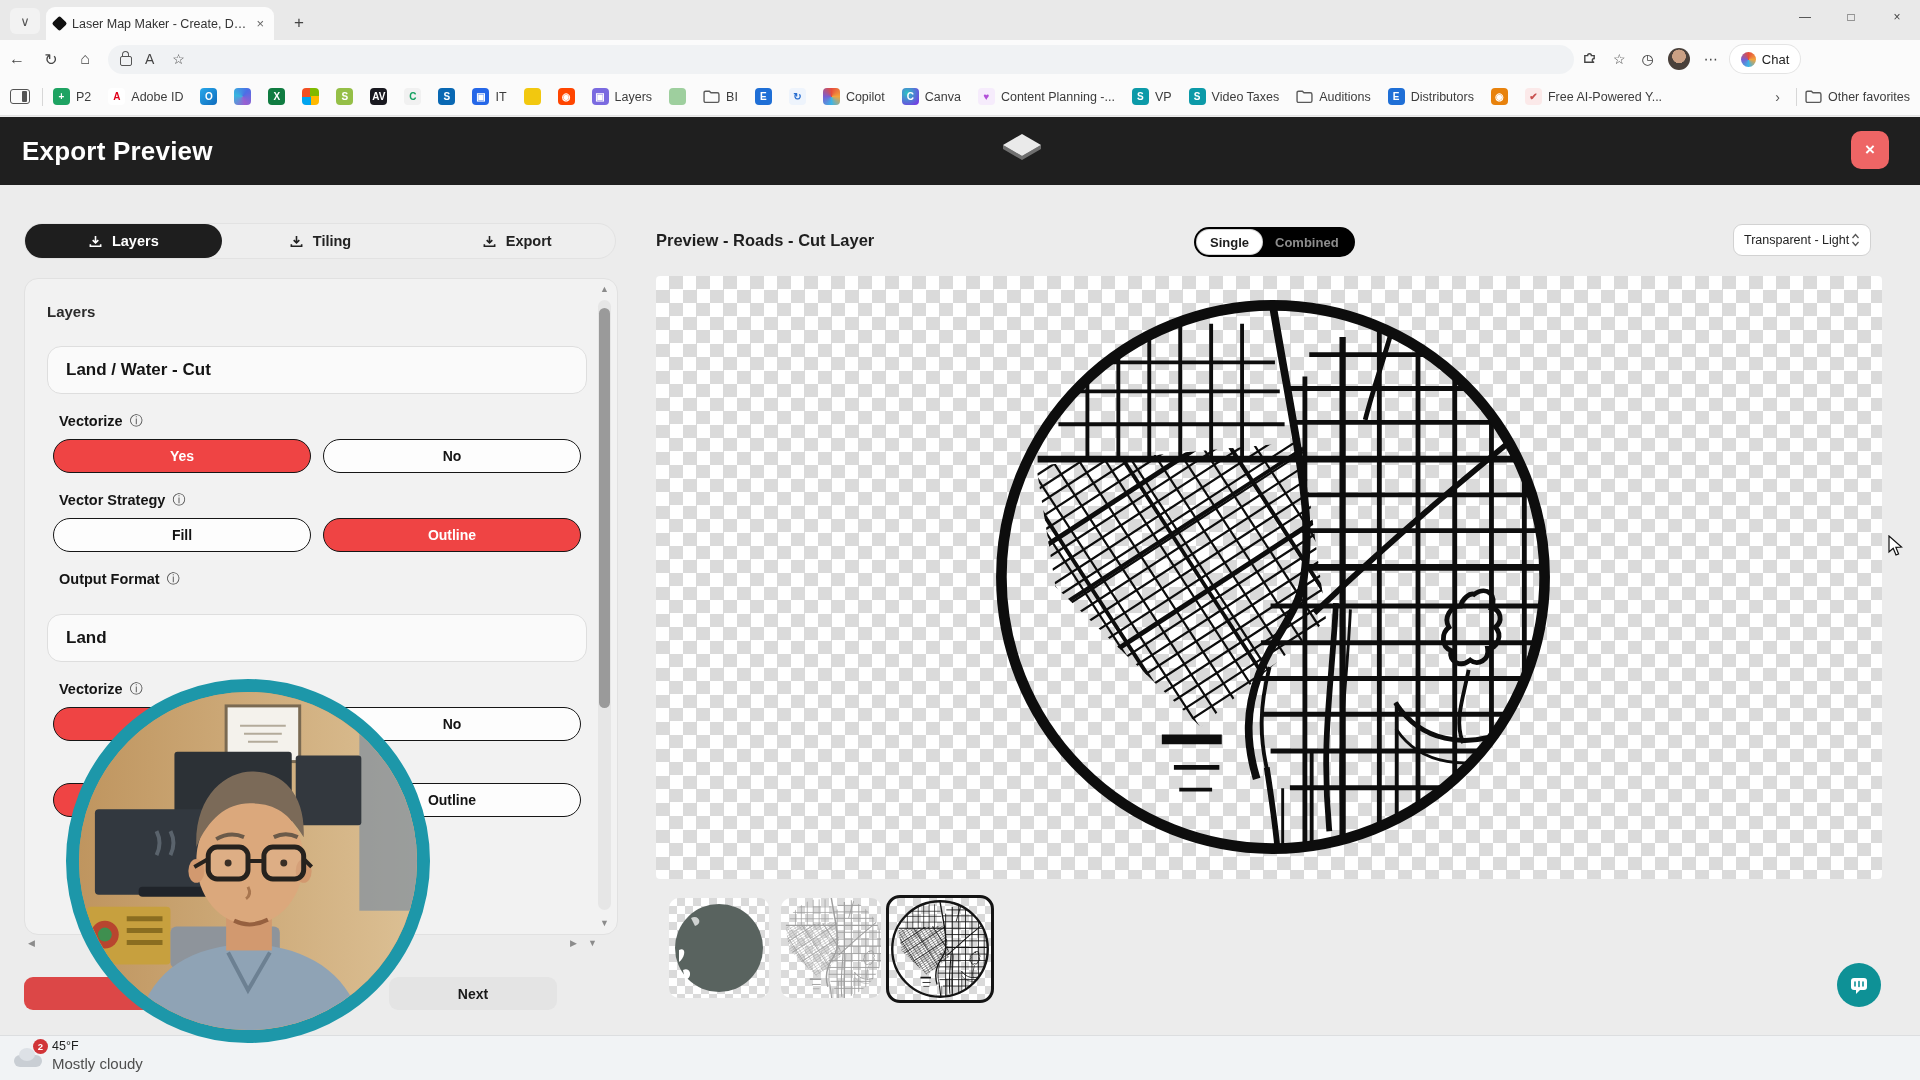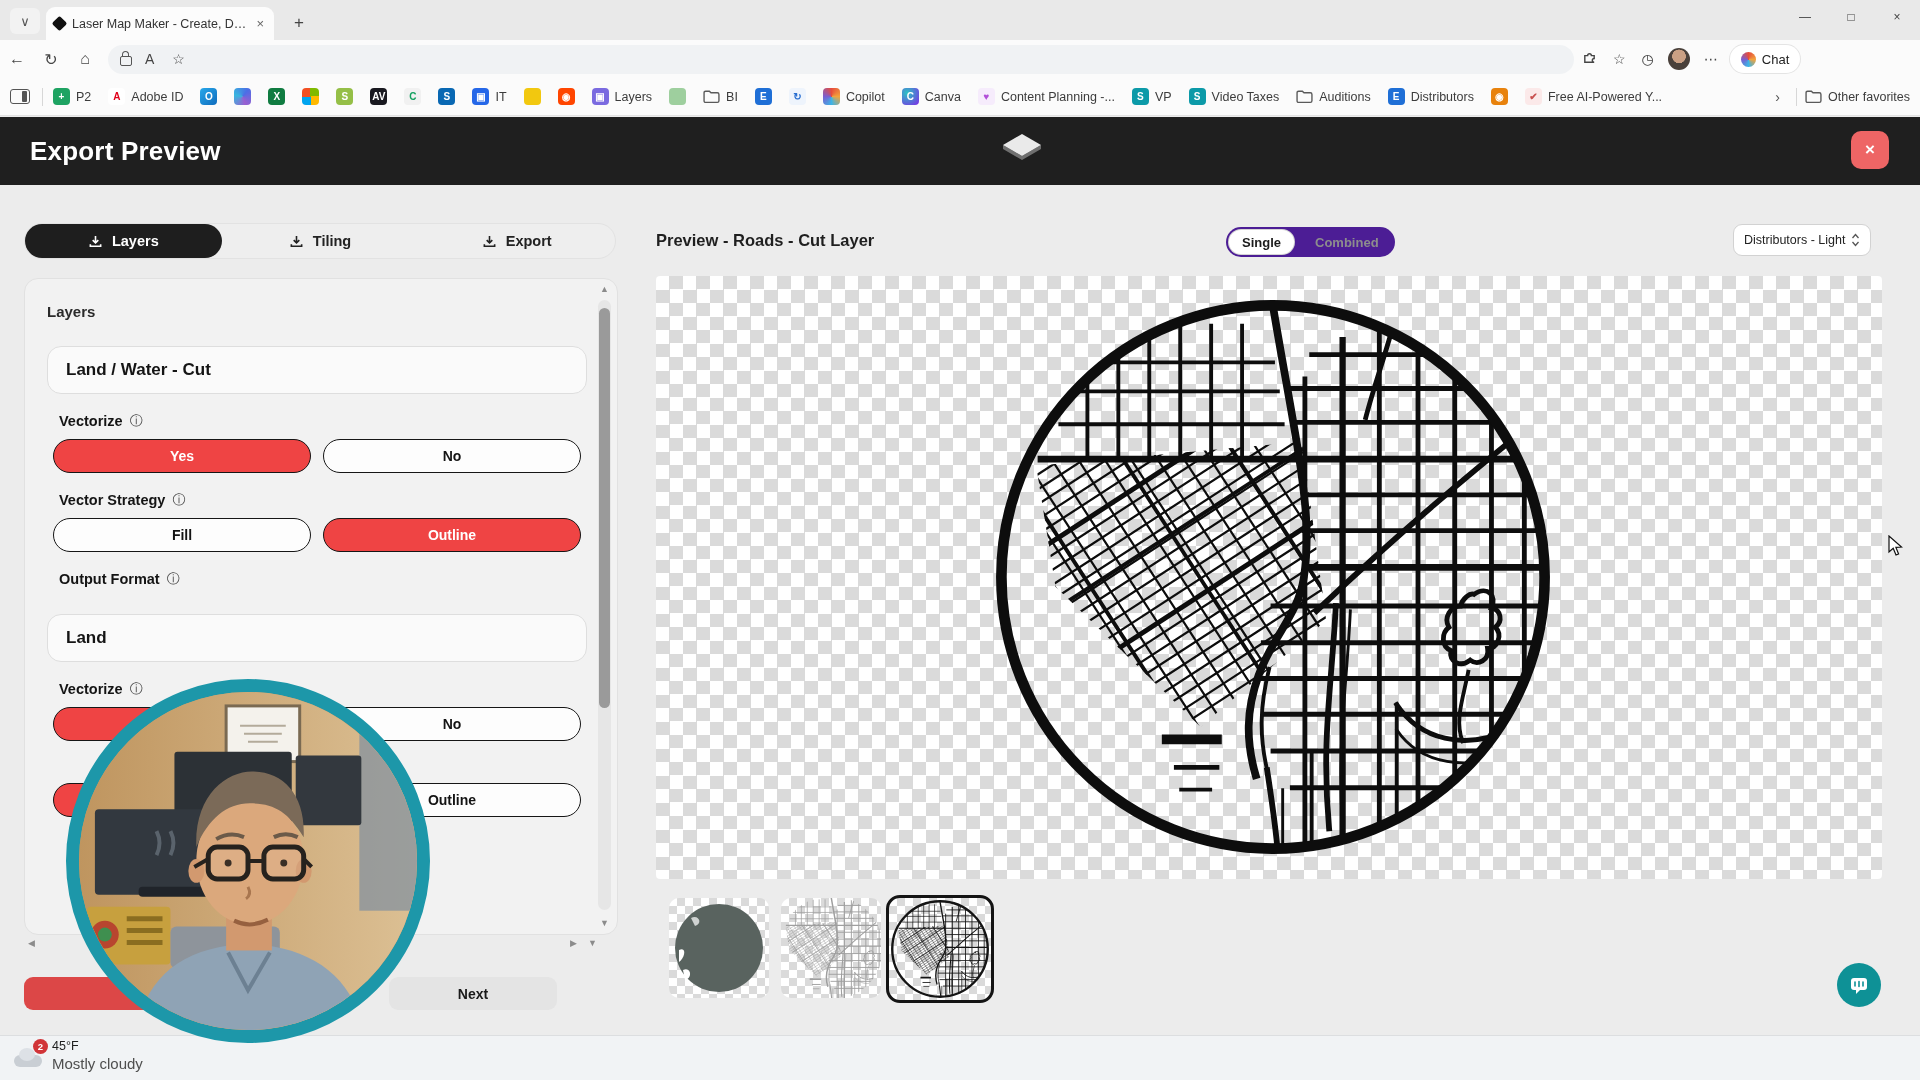--- a/index.html
+++ b/index.html
@@ -40,21 +40,21 @@
   #bm-list{display:flex;align-items:center;gap:17px;flex:1;overflow:hidden;}
   .bm{display:flex;align-items:center;gap:6px;flex:0 0 auto;}
   .bm-chip{width:17px;height:17px;border-radius:4px;display:flex;align-items:center;justify-content:center;
     font-size:10px;font-weight:700;line-height:1;}
   .bm-label{font-size:12.5px;color:#3c3c3c;white-space:nowrap;}
   .bm-folder{width:17px;height:15px;}
   #bm-chevron{color:#555;font-size:14px;margin:0 8px;}
   .bm-endsep{width:1px;height:18px;background:#d7d7d7;margin:0 8px;}
   
   #modal-header{left:0;top:117px;width:1920px;height:68px;background:#1f1f1f;display:flex;align-items:center;}
-  #modal-title{color:#fff;font-size:26px;font-weight:800;margin-left:30px;letter-spacing:.2px;}
+  #modal-title{color:#fff;font-size:26px;font-weight:800;margin-left:22px;letter-spacing:.2px;}
   #modal-logo{left:998px;top:131px;}
   #modal-close{left:1851px;top:131px;width:38px;height:38px;border-radius:10px;background:#ee6565;color:#fff;
     display:flex;align-items:center;justify-content:center;font-size:17px;font-weight:700;}
   
   #tabsrow{left:24px;top:223px;width:592px;height:36px;background:#eeeeee;border:1px solid #e2e2e2;border-radius:18px;
     display:flex;box-sizing:border-box;}
   .tab-seg{flex:1;display:flex;align-items:center;justify-content:center;gap:9px;font-size:14.5px;font-weight:700;color:#222;border-radius:18px;}
   .tab-seg.active{background:#1e1e1e;color:#fff;}
   .tab-seg svg{stroke:currentColor;}
   #panel-card{left:24px;top:278px;width:594px;height:657px;background:#f2f2f2;border:1px solid #e1e1e1;border-radius:14px;
@@ -72,21 +72,21 @@
   
   #scrollbar{left:598px;top:300px;width:13px;height:610px;background:#e6e6e6;border-radius:7px;}
   #scrollthumb{left:599px;top:308px;width:11px;height:400px;background:#9a9a9a;border-radius:6px;}
   .scr{color:#8b8b8b;font-size:9px;}
   
   #redbtn{left:24px;top:977px;width:319px;height:33px;background:#dc4747;border-radius:9px;}
   #nextbtn{left:389px;top:977px;width:168px;height:33px;background:#e4e4e4;border-radius:9px;color:#1a1a1a;
     font-size:14px;font-weight:600;display:flex;align-items:center;justify-content:center;}
   
   #preview-title{left:656px;top:231px;font-size:16.5px;font-weight:600;color:#1f1f1f;}
-  #modetoggle{left:1226px;top:227px;height:30px;background:#4c1d95;border-radius:15px;display:flex;align-items:center;padding:3px;box-sizing:border-box;gap:8px;}
+  #modetoggle{left:1194px;top:227px;height:30px;background:#000000;border-radius:15px;display:flex;align-items:center;padding:3px;box-sizing:border-box;}
   .seg{padding:0 13px;height:24px;display:flex;align-items:center;font-size:13px;font-weight:600;color:#8d8d8d;border-radius:12px;}
   .seg.active{background:#fff;color:#1c1c1c;box-shadow:0 0 0 1px #d5d5d5;}
   #bgselect{left:1733px;top:224px;width:138px;height:32px;background:#fff;border:1px solid #d2d2d2;border-radius:9px;
     display:flex;align-items:center;justify-content:space-between;padding:0 10px;box-sizing:border-box;}
   #bgselect span{font-size:12.5px;color:#222;}
   .checker{background-color:#fff;background-image:conic-gradient(#dadada 0 25%,#fff 0 50%,#dadada 0 75%,#fff 0);background-size:27px 27px;}
   #canvas{left:656px;top:276px;width:1226px;height:603px;border-radius:4px;}
   #main-map{left:983px;top:287px;width:580px;height:580px;color:#0d0d0d;}
   
   .thumb{top:898px;width:100px;height:100px;border-radius:10px;background-size:16px 16px;background-image:conic-gradient(#dadada 0 25%,#fff 0 50%,#dadada 0 75%,#fff 0);}
@@ -538,21 +538,21 @@
   <div id="redbtn" class="abs"></div>
   <div id="nextbtn" class="abs">Next</div>
 
   <div id="preview-title" class="abs">Preview - Roads - Cut Layer</div>
   <div id="modetoggle" class="abs">
 
   <div class="seg active">Single</div>
       <div class="seg">Combined</div>
     </div>
   <div id="bgselect" class="abs">
-    <span>Distributors - Light</span>
+    <span>Transparent - Light</span>
     <svg width="9" height="14" viewBox="0 0 9 14">
       <path d="M1.5 5 L4.5 1.5 L7.5 5 M1.5 9 L4.5 12.5 L7.5 9" fill="none" stroke="#555" stroke-width="1.3"></path>
     </svg>
   </div>
 
   <div id="canvas" class="abs checker"></div>
   <svg id="main-map" class="abs" viewBox="0 0 600 600">
     <use href="#roadnet"></use>
     <circle cx="300" cy="300" r="281" fill="none" stroke="currentColor" stroke-width="11"></circle>
   </svg>

